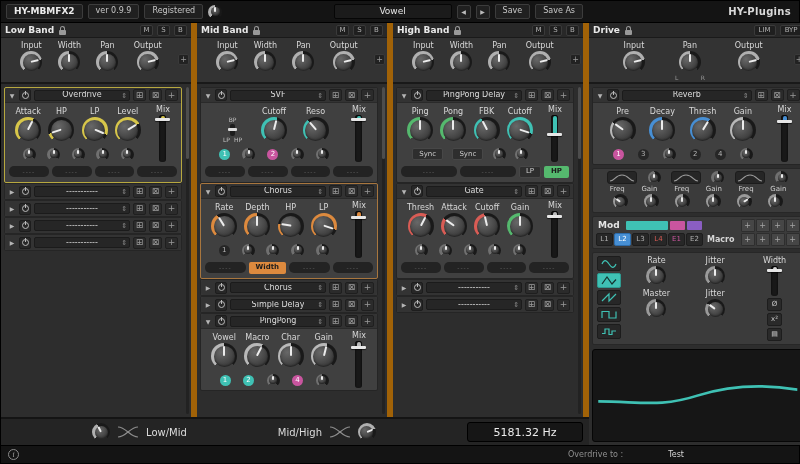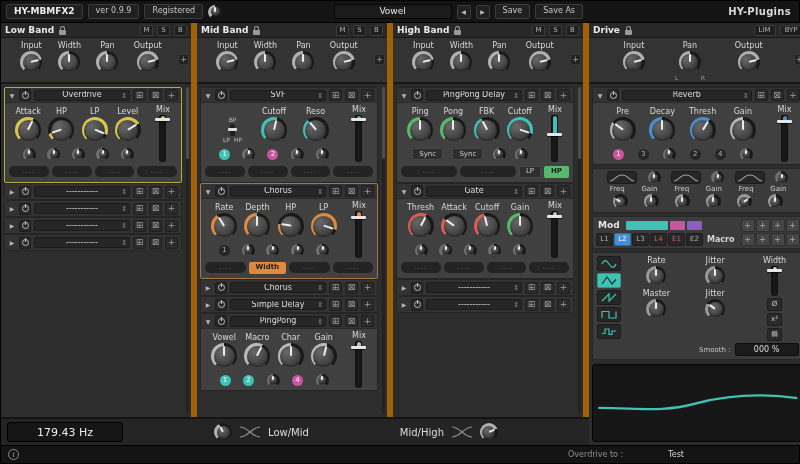--- a/index.html
+++ b/index.html
@@ -1025,21 +1025,20 @@
                   <div class="hicon">+</div>
                 </div>
               </div>
               <div class="scrollbar">
                 <div class="scroll-thumb"></div>
               </div>
             </div>
           </div>
         </div>
       <div class="xbar">
-        <div class="freq-display">179.43 Hz</div>
         <div class="flex1"></div>
         <span id="xknob-low">
             <div class="kgroup">
               <div class="kring" style="height: 18px; width: 18px; background: conic-gradient(from 225deg, rgb(176, 176, 176) 0deg, rgb(176, 176, 176) 108deg, rgb(25, 25, 25) 108deg, rgb(25, 25, 25) 270deg, rgba(0, 0, 0, 0) 270deg);">
                 <div class="kface">
                   <div class="kptr" style="transform: rotate(-27deg);"></div>
                 </div>
               </div>
             </div>
           </span>
@@ -1055,20 +1054,21 @@
         <span id="xknob-high">
             <div class="kgroup">
               <div class="kring" style="height: 18px; width: 18px; background: conic-gradient(from 225deg, rgb(176, 176, 176) 0deg, rgb(176, 176, 176) 203deg, rgb(25, 25, 25) 203deg, rgb(25, 25, 25) 270deg, rgba(0, 0, 0, 0) 270deg);">
                 <div class="kface">
                   <div class="kptr" style="transform: rotate(68deg);"></div>
                 </div>
               </div>
             </div>
           </span>
         <div class="flex1"></div>
+        <div class="freq-display">5181.32 Hz</div>
       </div>
     </div>
     <div class="master" id="master-col">
         <div class="band-header">
           <span class="band-name">Drive</span>
           <span class="lock">
             <span class="lock-sh"></span>
             <span class="lock-bd"></span>
           </span>
           <div class="flex1"></div>
@@ -1378,25 +1378,20 @@
                   <span class="klabel">Width</span>
                   <div class="vslider" style="height: 30px;">
                     <div class="vfill" style="height: 12%; background: rgb(213, 213, 213);"></div>
                     <div class="vhandle" style="top: calc(12% - 1px);"></div>
                   </div>
                 </div>
                 <div class="lbtn">Ø</div>
                 <div class="lbtn">x²</div>
                 <div class="lbtn">▤</div>
               </div>
-            </div>
-            <div class="smooth-row">
-              <div class="flex1"></div>
-              <span class="smooth-lab">Smooth :</span>
-              <div class="smooth-display">000 %</div>
             </div>
           </div>
           <div class="scope">
             <svg viewBox="0 0 200 46" preserveAspectRatio="none">
               <path d="M5,26 C45,26 65,29 100,23 C130,18 160,17 195,20" fill="none" stroke="#3fc1b4" stroke-width="1.4"></path>
             </svg>
           </div>
         </div>
       </div>
   </div>

